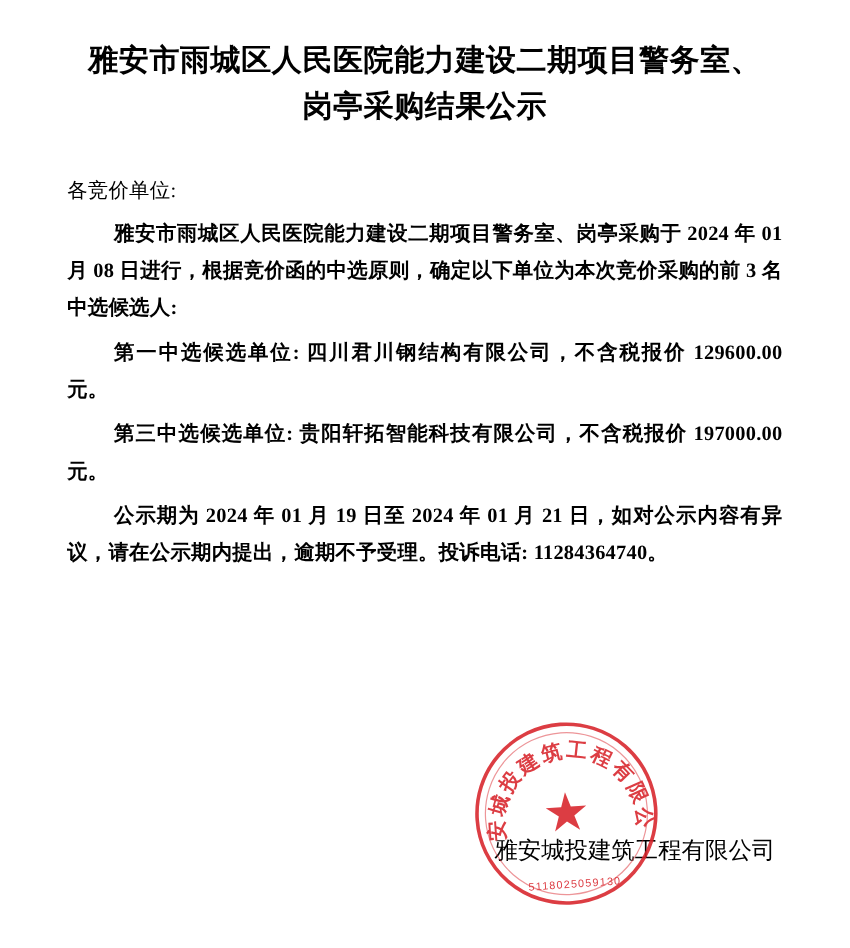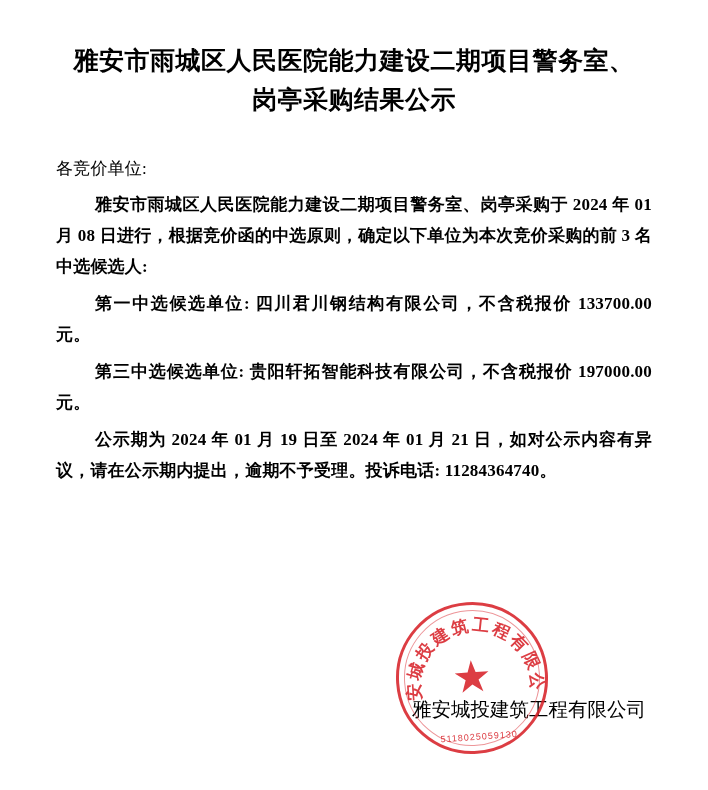--- a/index.html
+++ b/index.html
@@ -12,21 +12,21 @@
     background: #ffffff;
     font-family: "Liberation Serif", "DejaVu Serif", serif;
     color: #000000;
     overflow: hidden;
   }
   .page {
     position: relative;
     width: 708px;
     height: 790px;
     box-sizing: border-box;
-    padding: 36px 56px 0 56px;
+    padding: 26px 56px 0 56px;
   }
   .doc-title {
     text-align: center;
     font-size: 25px;
     font-weight: bold;
     line-height: 1.55;
     letter-spacing: 0.5px;
     margin: 6px 0 0 0;
     padding: 0 6px;
   }
@@ -115,21 +115,21 @@
 </head>
 <body>
 
 <div class="page">
 
   <h1 class="doc-title">雅安市雨城区人民医院能力建设二期项目警务室、岗亭采购结果公示</h1>
 
   <div class="body-block">
     <p class="para">各竞价单位:</p>
     <p class="para indent">雅安市雨城区人民医院能力建设二期项目警务室、岗亭采购于 2024 年 01 月 08 日进行，根据竞价函的中选原则，确定以下单位为本次竞价采购的前 3 名中选候选人:</p>
-    <p class="para indent">第一中选候选单位:  四川君川钢结构有限公司，不含税报价 133700.00 元。</p>
+    <p class="para indent">第一中选候选单位:  四川君川钢结构有限公司，不含税报价 129600.00 元。</p>
     <p class="para indent">第三中选候选单位:  贵阳轩拓智能科技有限公司，不含税报价 197000.00 元。</p>
     <p class="para indent">公示期为 2024 年 01 月 19 日至 2024 年 01 月 21 日，如对公示内容有异议，请在公示期内提出，逾期不予受理。投诉电话: 11284364740。</p>
   </div>
 
   <div class="seal">
     <div class="seal-inner"></div>
     <svg class="seal-arc" viewBox="0 0 152 152">
       <defs>
         <path id="arcpath" d="M 20,82 A 56,56 0 1 1 132,82"></path>
       </defs>

